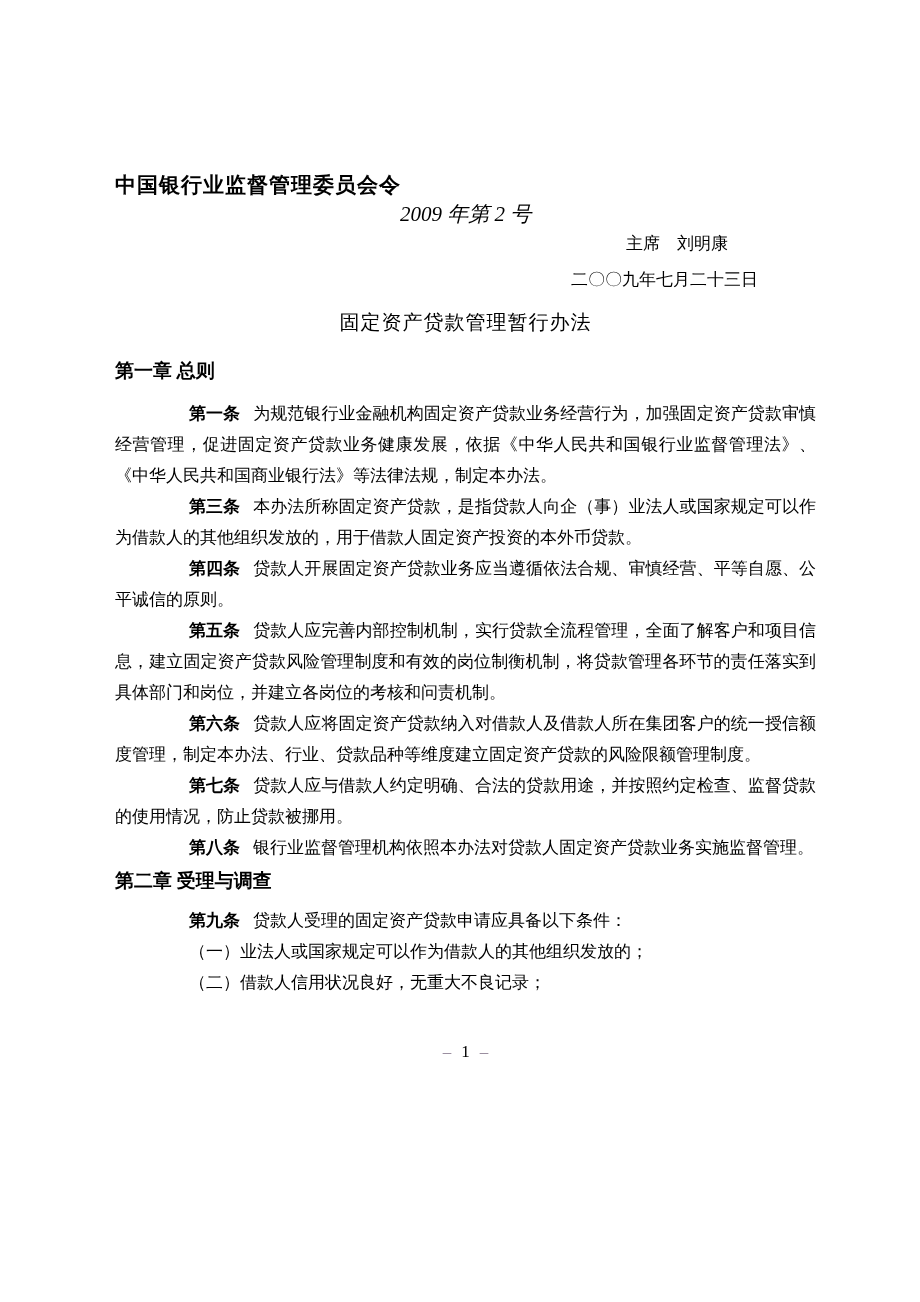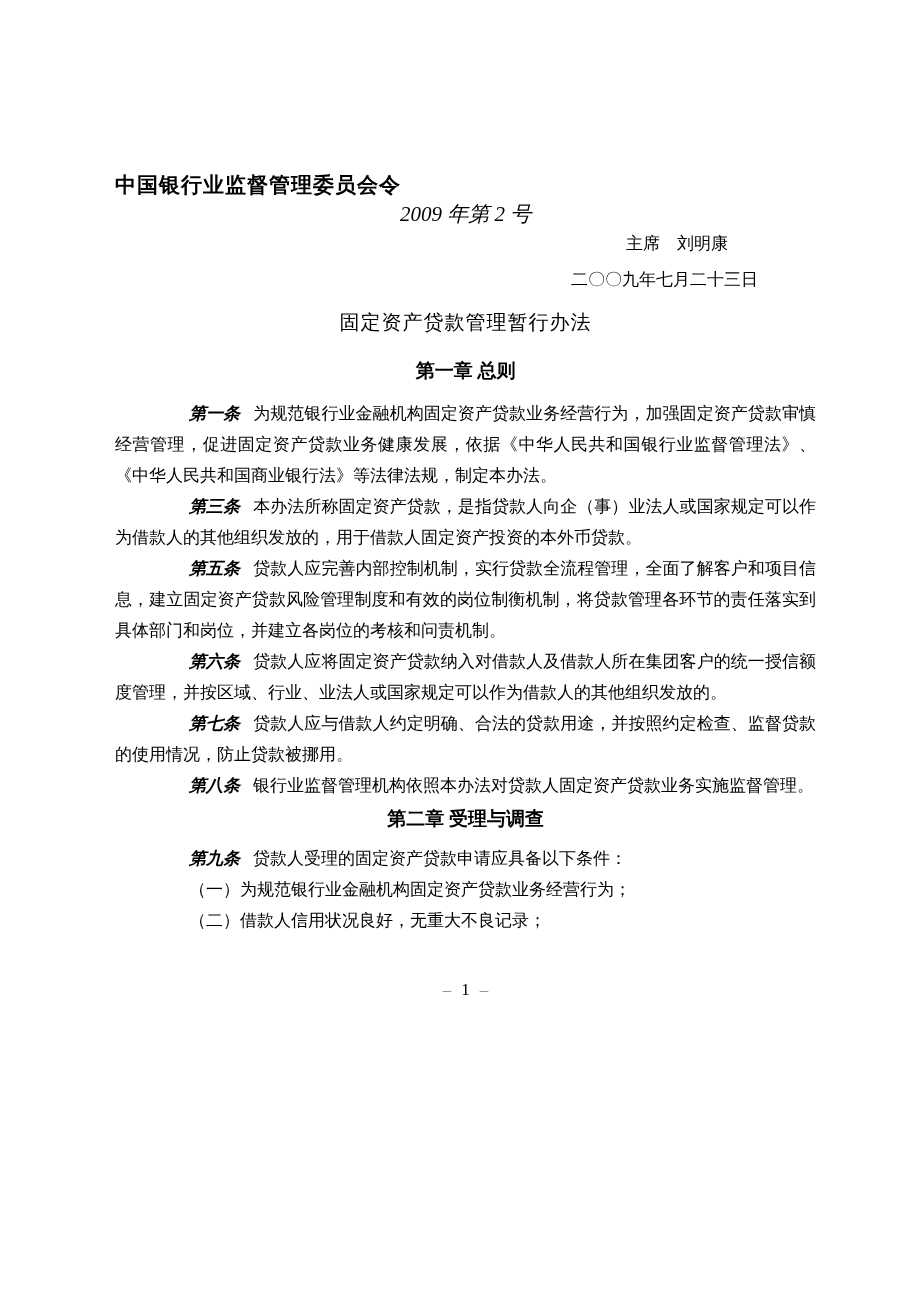--- a/index.html
+++ b/index.html
@@ -55,40 +55,38 @@
   .doc-title {
     text-align: center;
     font-size: 20px;
     font-weight: normal;
     line-height: 32px;
     margin-top: 8px;
     font-family: "Liberation Sans", "DejaVu Sans", sans-serif;
     letter-spacing: 1px;
   }
   .chapter-heading {
-    text-align: center;
     font-size: 19px;
     font-weight: bold;
     line-height: 24px;
   }
   .chapter-heading.first { margin-top: 21px; }
   .chapter-heading.second { margin-top: 6px; }
   .articles { margin-top: 15px; }
   .articles-ch2 { margin-top: 12px; }
   p.article {
     font-size: 17px;
     line-height: 31px;
     text-align: justify;
     text-justify: inter-character;
     text-indent: 74px;
   }
   .article-label {
     font-weight: bold;
     margin-right: 13px;
-    font-style: italic;
   }
   .footer {
     margin-top: 42px;
     text-align: center;
     font-size: 17px;
     line-height: 24px;
   }
   .footer .dash { color: #8a7d90; }
   .footer .num { color: #000000; padding: 0 10px; }
 </style>
@@ -106,29 +104,30 @@
 
   <div class="date-line">二〇〇九年七月二十三日</div>
 
   <div class="doc-title">固定资产贷款管理暂行办法</div>
 
   <div class="chapter-heading first">第一章 总则</div>
 
   <div class="articles">
     <p class="article"><span class="article-label">第一条</span><span>为规范银行业金融机构固定资产贷款业务经营行为，加强固定资产贷款审慎经营管理，促进固定资产贷款业务健康发展，依据《中华人民共和国银行业监督管理法》、《中华人民共和国商业银行法》等法律法规，制定本办法。</span></p>
     <p class="article"><span class="article-label">第三条</span><span>本办法所称固定资产贷款，是指贷款人向企（事）业法人或国家规定可以作为借款人的其他组织发放的，用于借款人固定资产投资的本外币贷款。</span></p>
+    <p class="article"><span class="article-label">第四条</span><span>贷款人开展固定资产贷款业务应当遵循依法合规、审慎经营、平等自愿、公平诚信的原则。</span></p>
     <p class="article"><span class="article-label">第五条</span><span>贷款人应完善内部控制机制，实行贷款全流程管理，全面了解客户和项目信息，建立固定资产贷款风险管理制度和有效的岗位制衡机制，将贷款管理各环节的责任落实到具体部门和岗位，并建立各岗位的考核和问责机制。</span></p>
-    <p class="article"><span class="article-label">第六条</span><span>贷款人应将固定资产贷款纳入对借款人及借款人所在集团客户的统一授信额度管理，并按区域、行业、业法人或国家规定可以作为借款人的其他组织发放的。</span></p>
+    <p class="article"><span class="article-label">第六条</span><span>贷款人应将固定资产贷款纳入对借款人及借款人所在集团客户的统一授信额度管理，制定本办法、行业、贷款品种等维度建立固定资产贷款的风险限额管理制度。</span></p>
     <p class="article"><span class="article-label">第七条</span><span>贷款人应与借款人约定明确、合法的贷款用途，并按照约定检查、监督贷款的使用情况，防止贷款被挪用。</span></p>
     <p class="article"><span class="article-label">第八条</span><span>银行业监督管理机构依照本办法对贷款人固定资产贷款业务实施监督管理。</span></p>
   </div>
 
   <div class="chapter-heading second">第二章 受理与调查</div>
 
   <div class="articles-ch2">
     <p class="article"><span class="article-label">第九条</span><span>贷款人受理的固定资产贷款申请应具备以下条件：</span></p>
-    <p class="article">（一）为规范银行业金融机构固定资产贷款业务经营行为；</p>
+    <p class="article">（一）业法人或国家规定可以作为借款人的其他组织发放的；</p>
     <p class="article">（二）借款人信用状况良好，无重大不良记录；</p>
   </div>
 
   <div class="footer"><span class="dash">–</span><span class="num">1</span><span class="dash">–</span></div>
 
 </div>
 
 </body></html>

